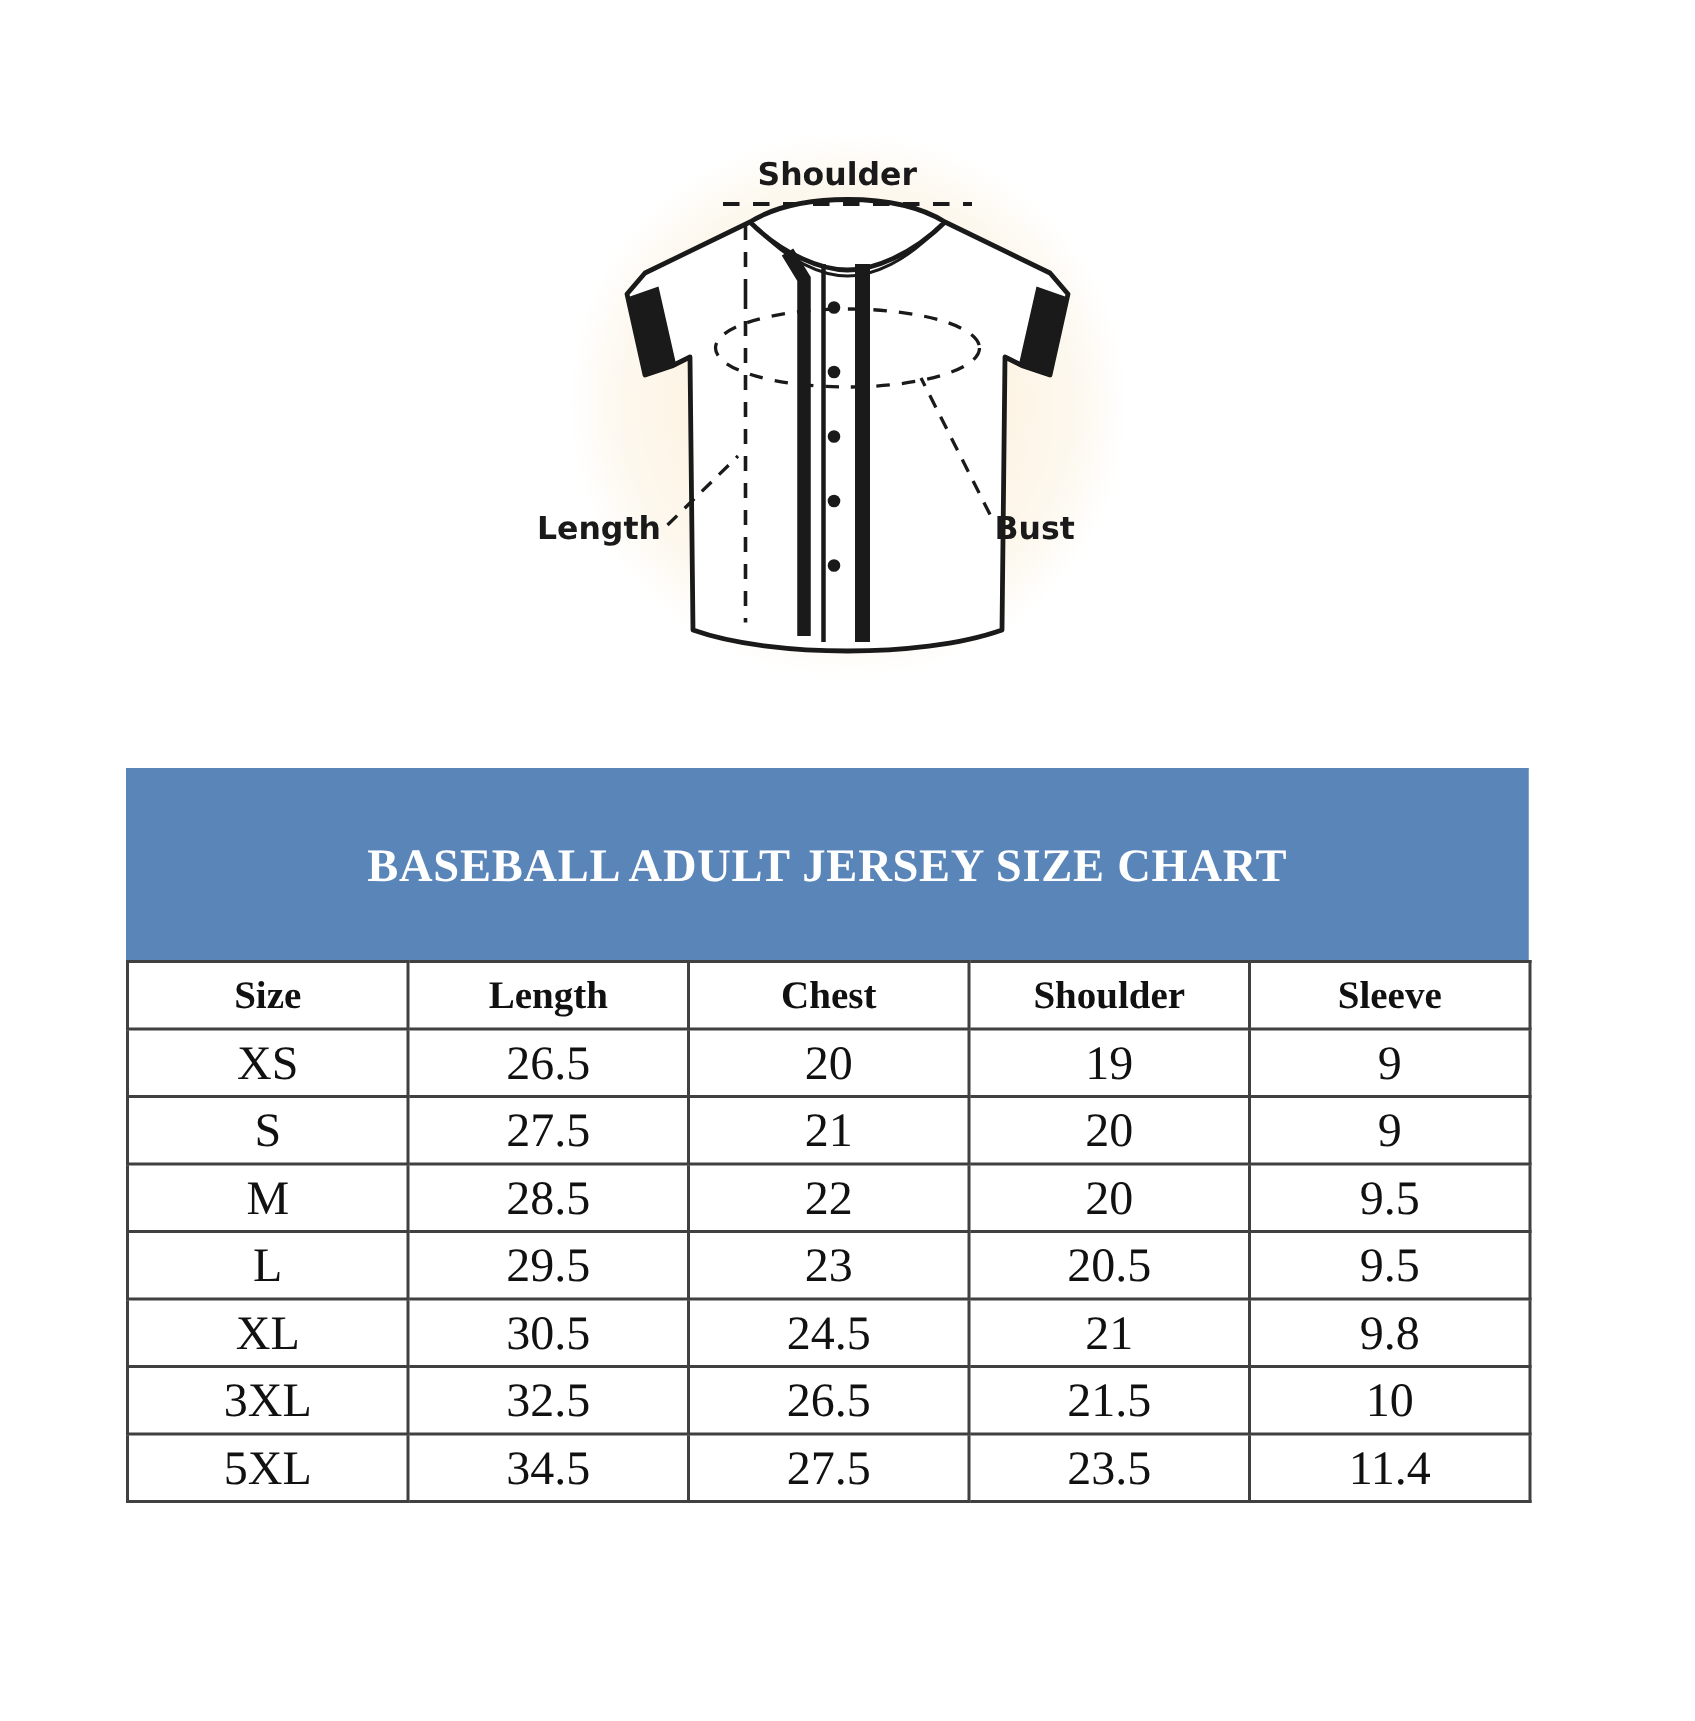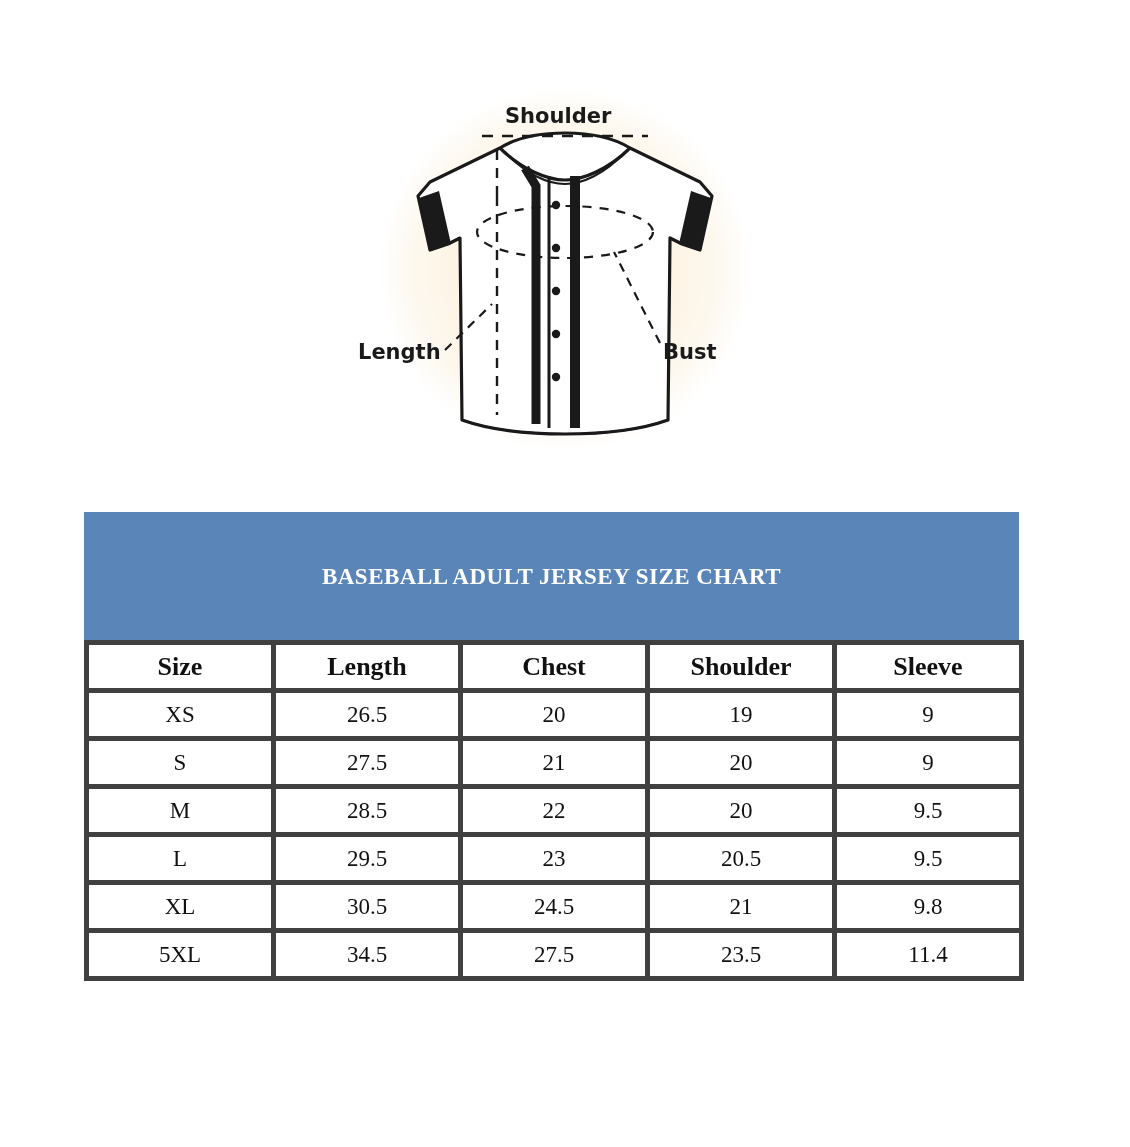--- a/index.html
+++ b/index.html
@@ -63,44 +63,44 @@
     align-items: center;
     justify-content: center;
     border: 1px solid #5a85b9;
     border-bottom: none;
     box-sizing: border-box;
   }
   .chart-title {
     color: #ffffff;
     font-family: "Liberation Serif", serif;
     font-weight: bold;
-    font-size: 23px;
+    font-size: 31px;
     letter-spacing: 0.5px;
     text-align: left;
   }
   table.size-table {
     border-collapse: collapse;
     width: 935px;
     table-layout: fixed;
   }
   table.size-table th,
   table.size-table td {
-    border: 5px solid #404040;
+    border: 2px solid #404040;
     text-align: center;
     font-family: "Liberation Serif", serif;
     color: #111111;
     height: 43px;
     padding: 0;
   }
   table.size-table th {
     font-size: 26px;
     font-weight: bold;
   }
   table.size-table td {
-    font-size: 23px;
+    font-size: 32px;
   }
   table.size-table col.c0 { width: 187px; }
   table.size-table col.c1 { width: 187px; }
   table.size-table col.c2 { width: 187px; }
   table.size-table col.c3 { width: 187px; }
   table.size-table col.c4 { width: 187px; }
 </style>
 </head>
 <body>
 
@@ -204,20 +204,27 @@
         <td>9.5</td>
       </tr>
       <tr>
         <td>XL</td>
         <td>30.5</td>
         <td>24.5</td>
         <td>21</td>
         <td>9.8</td>
       </tr>
       <tr>
+        <td>3XL</td>
+        <td>32.5</td>
+        <td>26.5</td>
+        <td>21.5</td>
+        <td>10</td>
+      </tr>
+      <tr>
         <td>5XL</td>
         <td>34.5</td>
         <td>27.5</td>
         <td>23.5</td>
         <td>11.4</td>
       </tr>
     </tbody>
   </table>
 </div>
 

